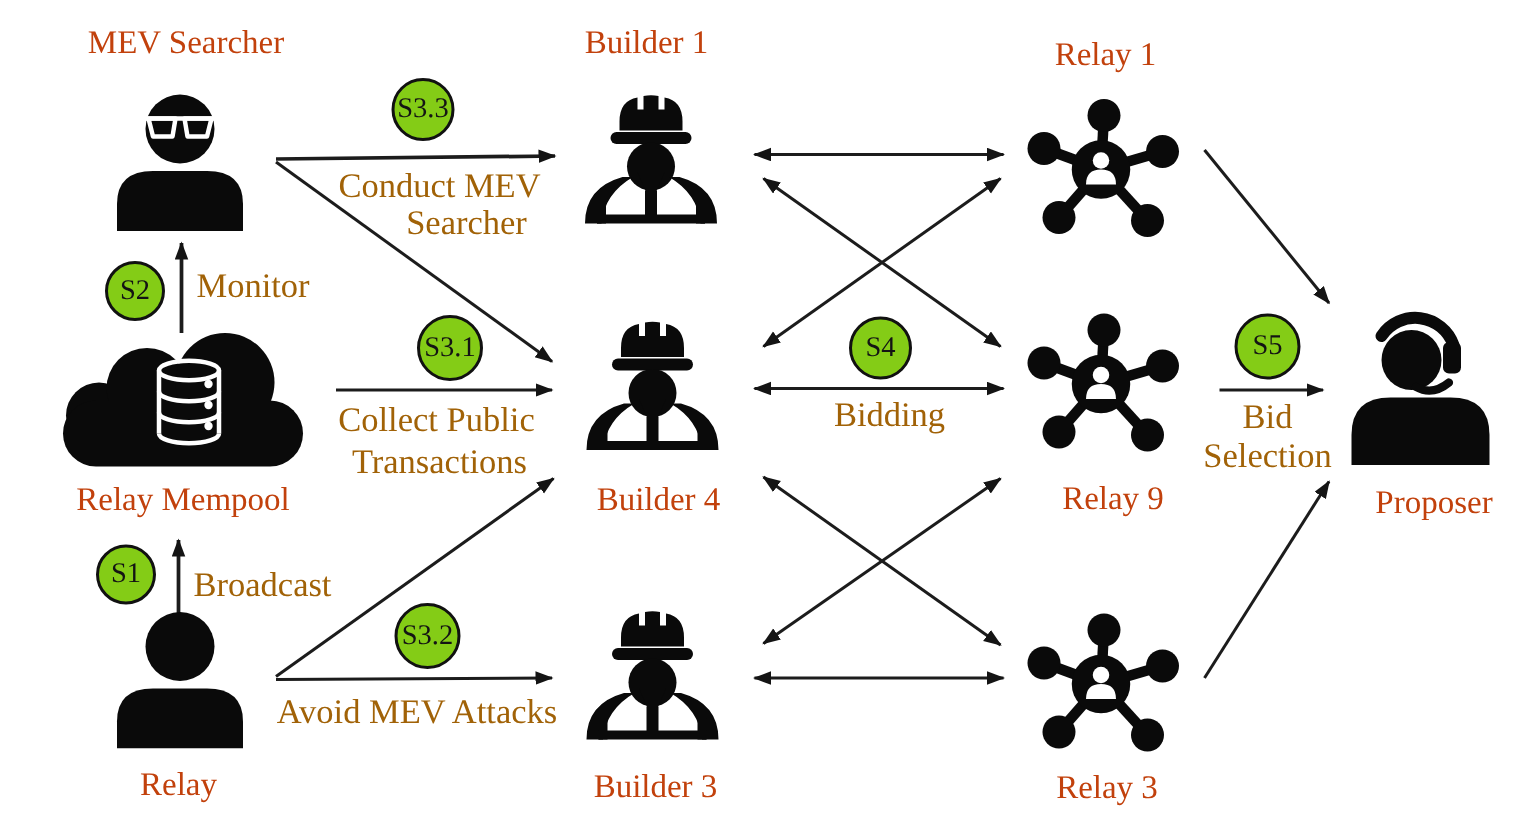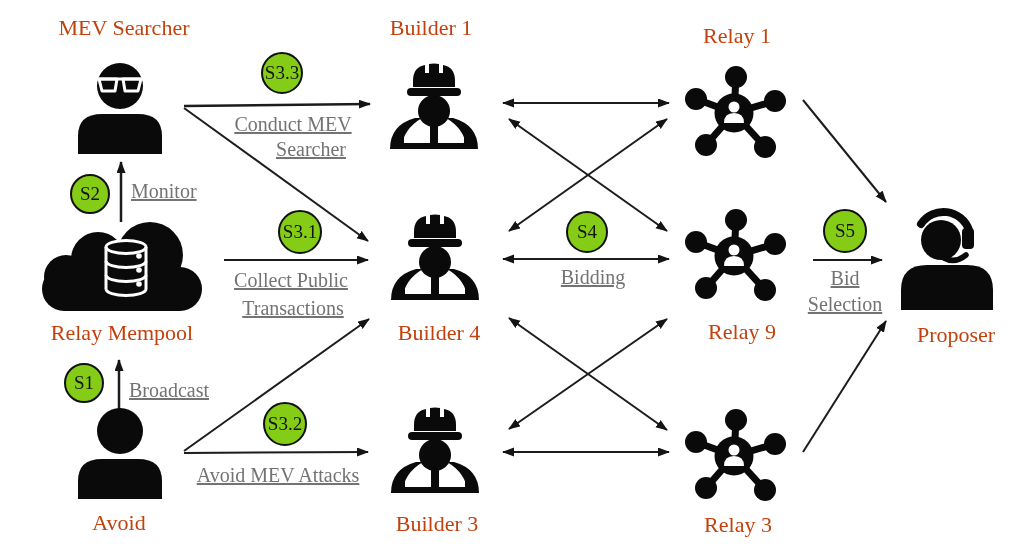--- a/index.html
+++ b/index.html
@@ -15,25 +15,24 @@
   .node-label{
     position:absolute;
     color:#c2410c;
     font-size:22px;
     line-height:30px;
     white-space:nowrap;
     transform:translateX(-50%);
   }
   .ann{
     position:absolute;
-    color:#737373;
-    font-size:20px;
+    color:#a16207;
+    font-size:23px;
     line-height:24px;
     white-space:nowrap;
-    text-decoration:underline;
   }
   .ann.centered{transform:translateX(-50%);}
   .badge{
     position:absolute;
     box-sizing:border-box;
     background:#84cc16;
     border:2.5px solid #111111;
     border-radius:50%;
     display:flex;align-items:center;justify-content:center;
     color:#141414;
@@ -224,21 +223,21 @@
     <path d="M2,108 L2,88 Q2,63 28,63 L68,63 Q94,63 94,88 L94,108 Z" fill="#0a0a0a"></path>
   </svg>
 
   <div class="node-label" style="left:124px;top:13px">MEV Searcher</div>
   <div class="node-label" style="left:431px;top:13px">Builder 1</div>
   <div class="node-label" style="left:737px;top:21px">Relay 1</div>
   <div class="node-label" style="left:122px;top:318px">Relay Mempool</div>
   <div class="node-label" style="left:439px;top:318px">Builder 4</div>
   <div class="node-label" style="left:742px;top:317px">Relay 9</div>
   <div class="node-label" style="left:956px;top:320px">Proposer</div>
-  <div class="node-label" style="left:119px;top:508px">Avoid</div>
+  <div class="node-label" style="left:119px;top:508px">Relay</div>
   <div class="node-label" style="left:437px;top:509px">Builder 3</div>
   <div class="node-label" style="left:738px;top:510px">Relay 3</div>
 
   <div class="badge" style="left:70px;top:174px;width:40px;height:40px">S2</div>
   <div class="badge" style="left:64px;top:363px;width:40px;height:40px">S1</div>
   <div class="badge" style="left:261px;top:52px;width:42px;height:42px">S3.3</div>
   <div class="badge" style="left:278px;top:210px;width:44px;height:44px">S3.1</div>
   <div class="badge" style="left:263px;top:402px;width:44px;height:44px">S3.2</div>
   <div class="badge" style="left:566px;top:211px;width:42px;height:42px">S4</div>
   <div class="badge" style="left:823px;top:209px;width:44px;height:44px">S5</div>

